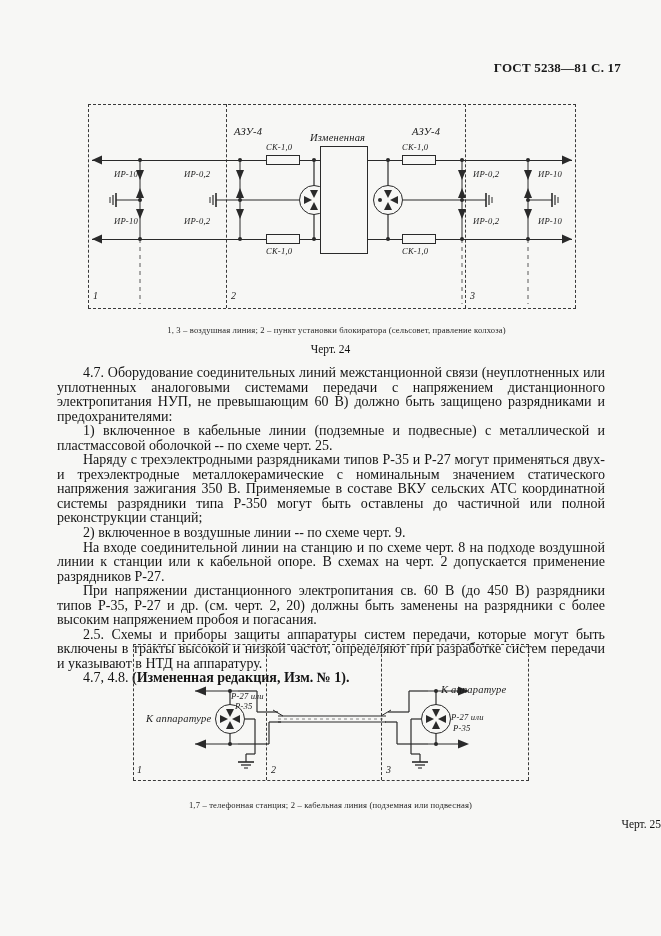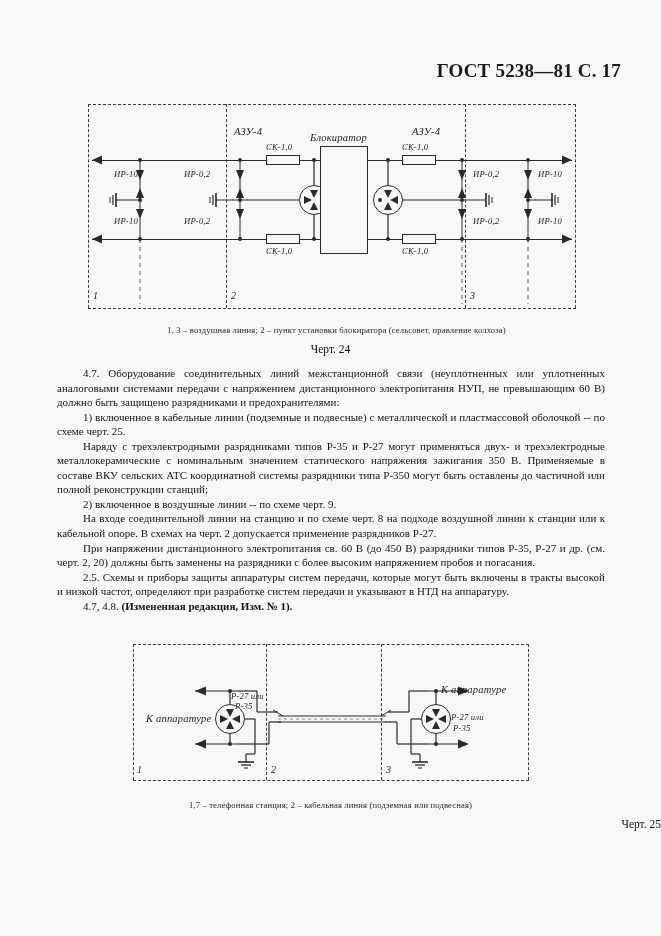--- a/index.html
+++ b/index.html
@@ -16,21 +16,21 @@
     color: #1a1a1a;
     overflow: hidden;
   }
 
   
   .header {
     position: absolute;
     top: 60px;
     right: 40px;
     font-family: "Liberation Serif", serif;
-    font-size: 19px;
+    font-size: 13px;
     font-weight: bold;
     letter-spacing: 0.2px;
     white-space: nowrap;
   }
 
   
   .figure {
     position: absolute;
   }
   .fig24 { left: 88px; top: 104px; width: 488px; height: 208px; }
@@ -56,21 +56,21 @@
   .num24 { left: 0; top: 343px; }
   .cap25 { left: 0; top: 800px; }
   .num25 { left: 0; top: 818px; text-align: right; }
 
   
   .body-text {
     position: absolute;
     left: 57px;
     top: 366px;
     width: 548px;
-    font-size: 11px;
+    font-size: 14px;
     line-height: 14.55px;
     text-align: justify;
     color: #141414;
   }
   .body-text p { margin: 0; text-indent: 26px; }
   .body-text b { font-weight: bold; }
 
   
   .ln { position: absolute; background: #2a2a2a; }
   .h { height: 1px; }
@@ -257,21 +257,21 @@
         <polygon points="17,15 25,11 25,19" fill="#2a2a2a"></polygon>
         <polygon points="15,17 11,25 19,25" fill="#2a2a2a"></polygon>
         <circle cx="7" cy="15" r="2" fill="#2a2a2a"></circle>
       </svg>
     </div>
 
     <div class="blockbox" style="left:232px; top:42px; width:48px; height:108px;"></div>
 
     <div class="lbl big" style="left:146px; top:22px;">АЗУ-4</div>
     <div class="lbl big" style="left:324px; top:22px;">АЗУ-4</div>
-    <div class="lbl big" style="left:222px; top:28px;">Блокиратор</div>
+    <div class="lbl big" style="left:222px; top:28px;">Измененная</div>
 
     <div class="lbl" style="left:178px; top:38px;">СК-1,0</div>
     <div class="lbl" style="left:178px; top:142px;">СК-1,0</div>
     <div class="lbl" style="left:314px; top:38px;">СК-1,0</div>
     <div class="lbl" style="left:314px; top:142px;">СК-1,0</div>
 
     <div class="lbl" style="left:26px;  top:65px;">ИР-10</div>
     <div class="lbl" style="left:26px;  top:112px;">ИР-10</div>
     <div class="lbl" style="left:96px;  top:65px;">ИР-0,2</div>
     <div class="lbl" style="left:96px;  top:112px;">ИР-0,2</div>

